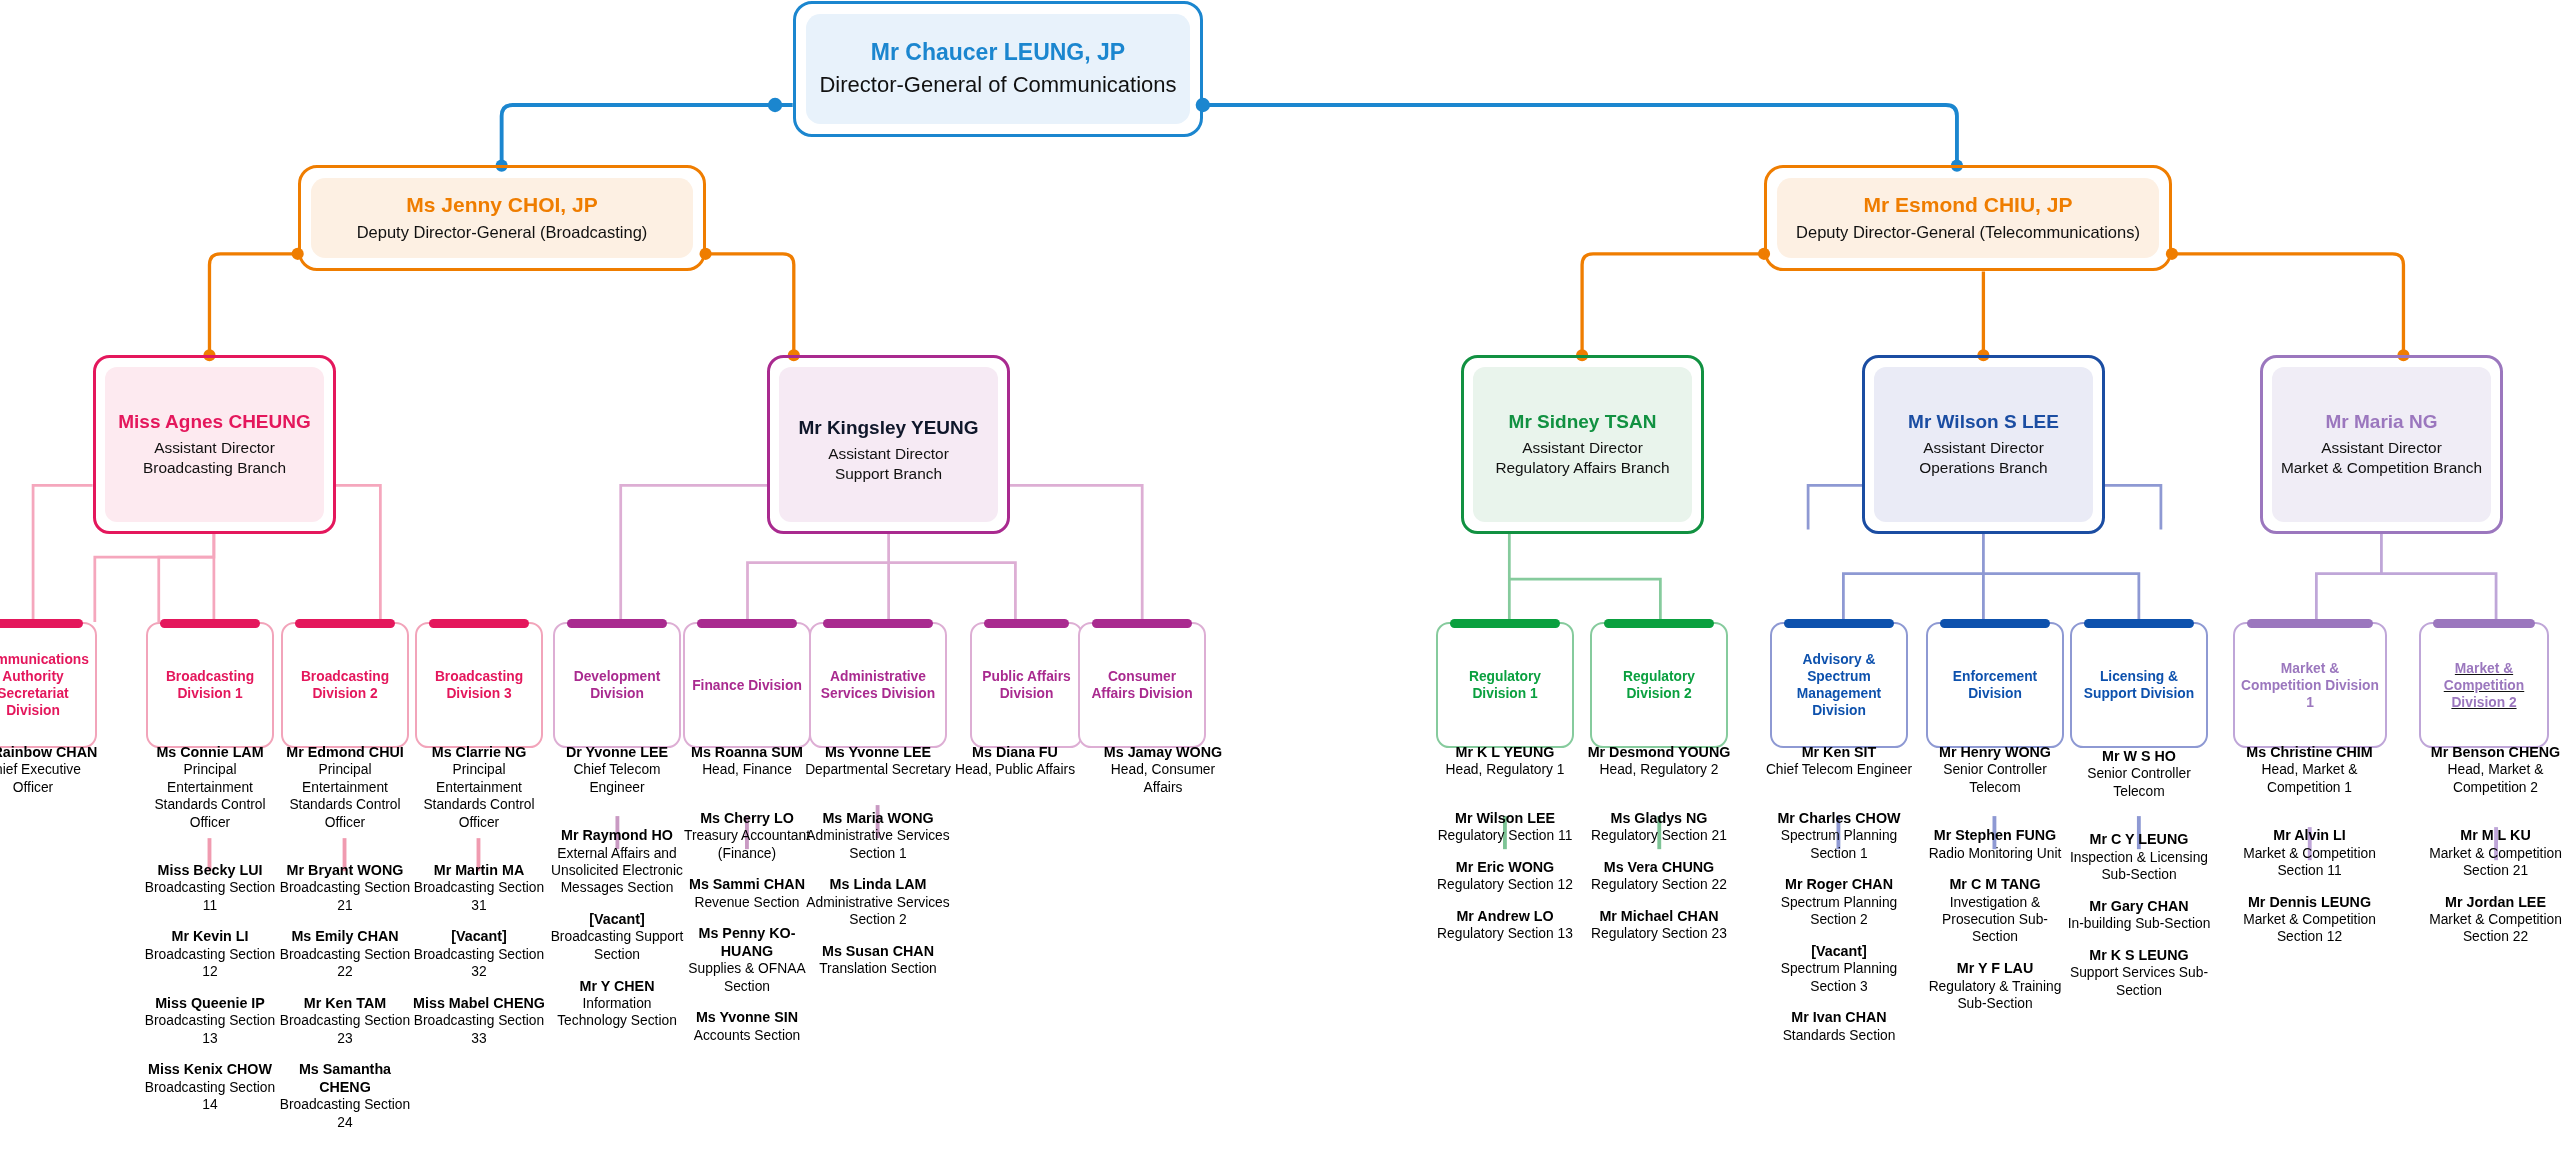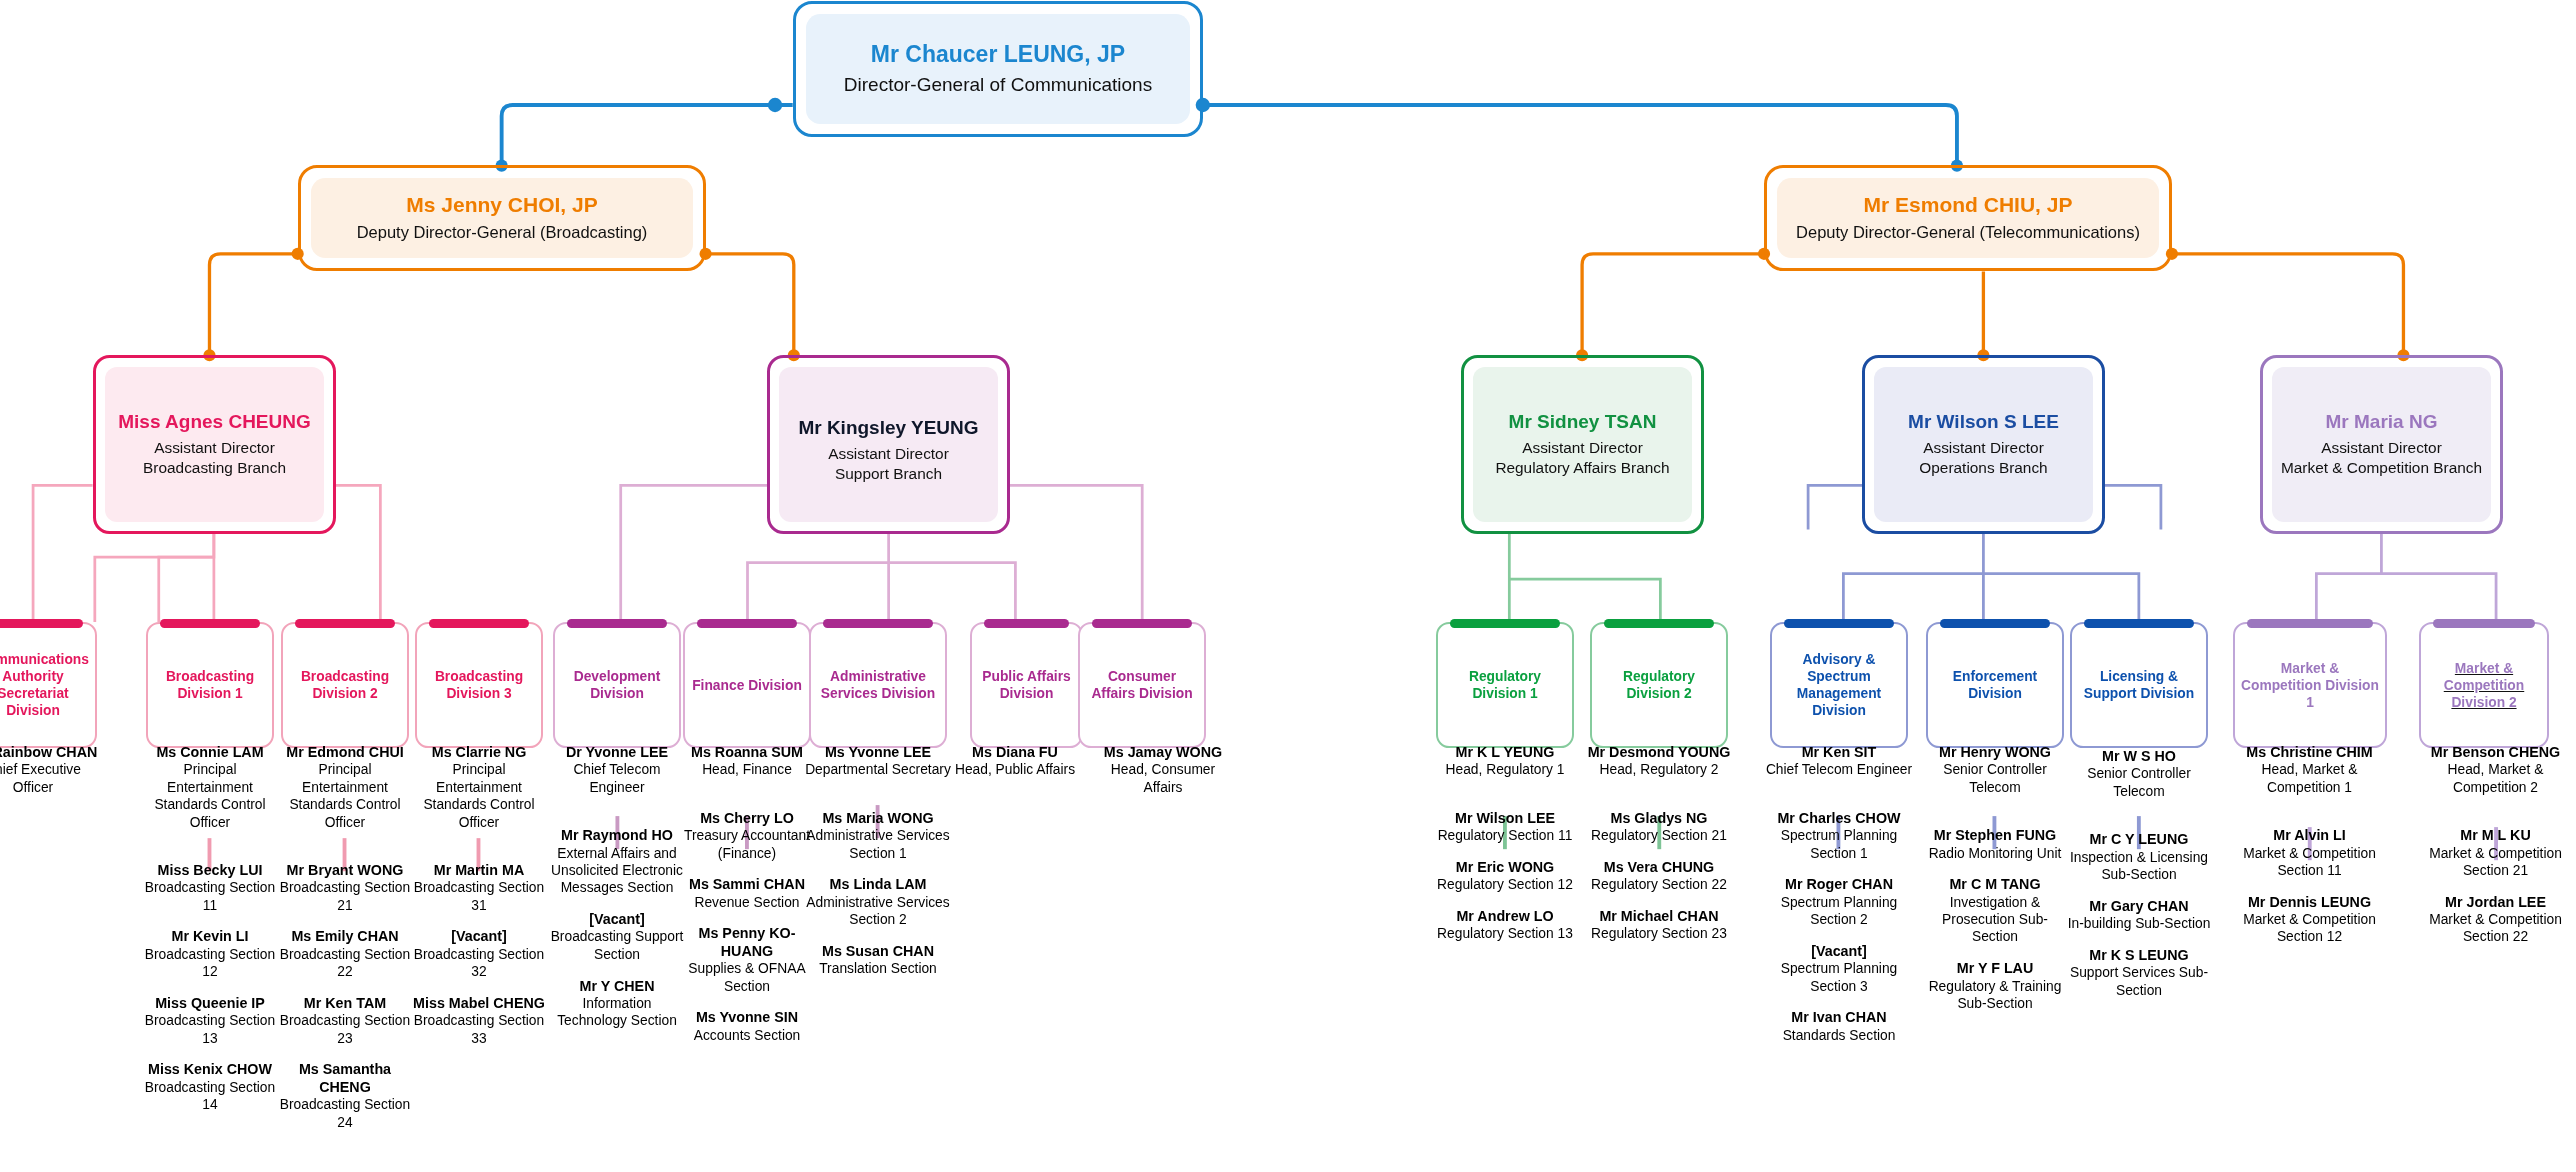--- a/index.html
+++ b/index.html
@@ -17,21 +17,21 @@
   .card{ position:absolute; border-radius:19px; display:flex; flex-direction:column;
          align-items:center; justify-content:center; text-align:center; }
   .card .inner{ position:absolute; inset:10px; border-radius:14.3px; display:flex;
                 flex-direction:column; align-items:center; justify-content:center; }
   .card .nm{ font-weight:bold; line-height:1.18; position:relative; z-index:2;}
   .card .ti{ color:#111; line-height:1.3; position:relative; z-index:2;}
 
   #dg{ left:793px; top:1.1px; width:410px; height:136px; border:3.9px solid #1b86cf; }
   #dg .inner{ background:#e8f2fb; }
   #dg .nm{ font-size:23px; color:#1b86cf; margin-bottom:5px; }
-  #dg .ti{ font-size:19px; }
+  #dg .ti{ font-size:22px; }
 
   #ddgb{ left:298px; top:165px; width:408px; height:106px; border:3.3px solid #ef7d00; }
   #ddgb .inner{ background:#fdf0e3; }
   #ddgb .nm{ font-size:21px; color:#ef7d00; margin-bottom:3.9px; }
   #ddgb .ti{ font-size:16.5px; }
 
   #ddgt{ left:1764px; top:165px; width:408px; height:106px; border:3.3px solid #ef7d00; }
   #ddgt .inner{ background:#fdf0e3; }
   #ddgt .nm{ font-size:21px; color:#ef7d00; margin-bottom:3.9px; }
   #ddgt .ti{ font-size:16.5px; }

